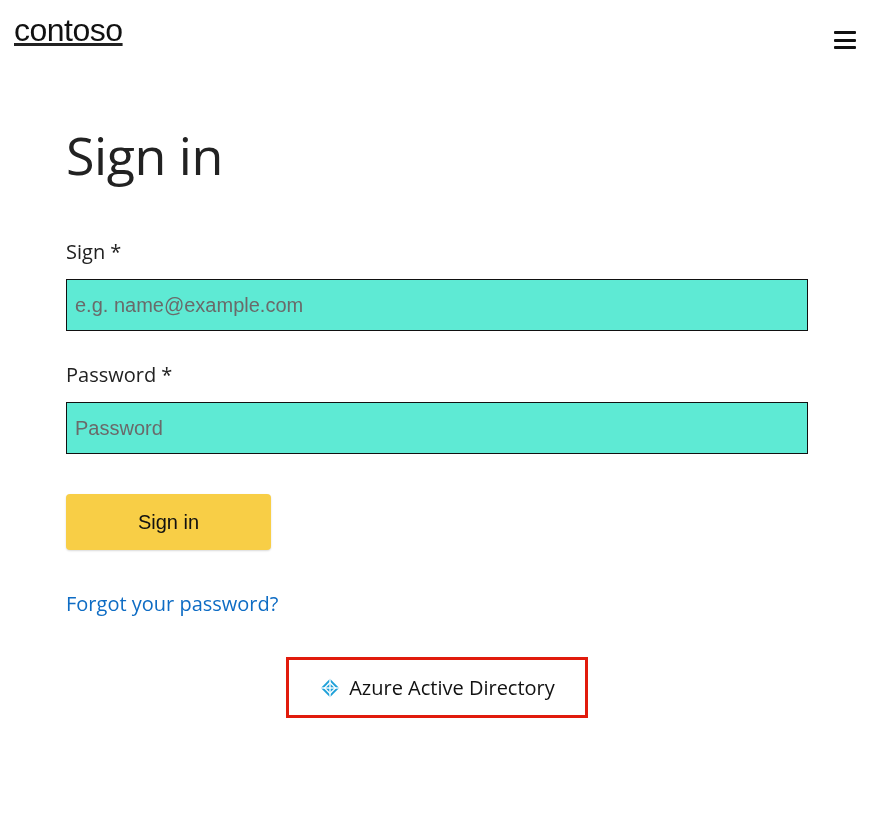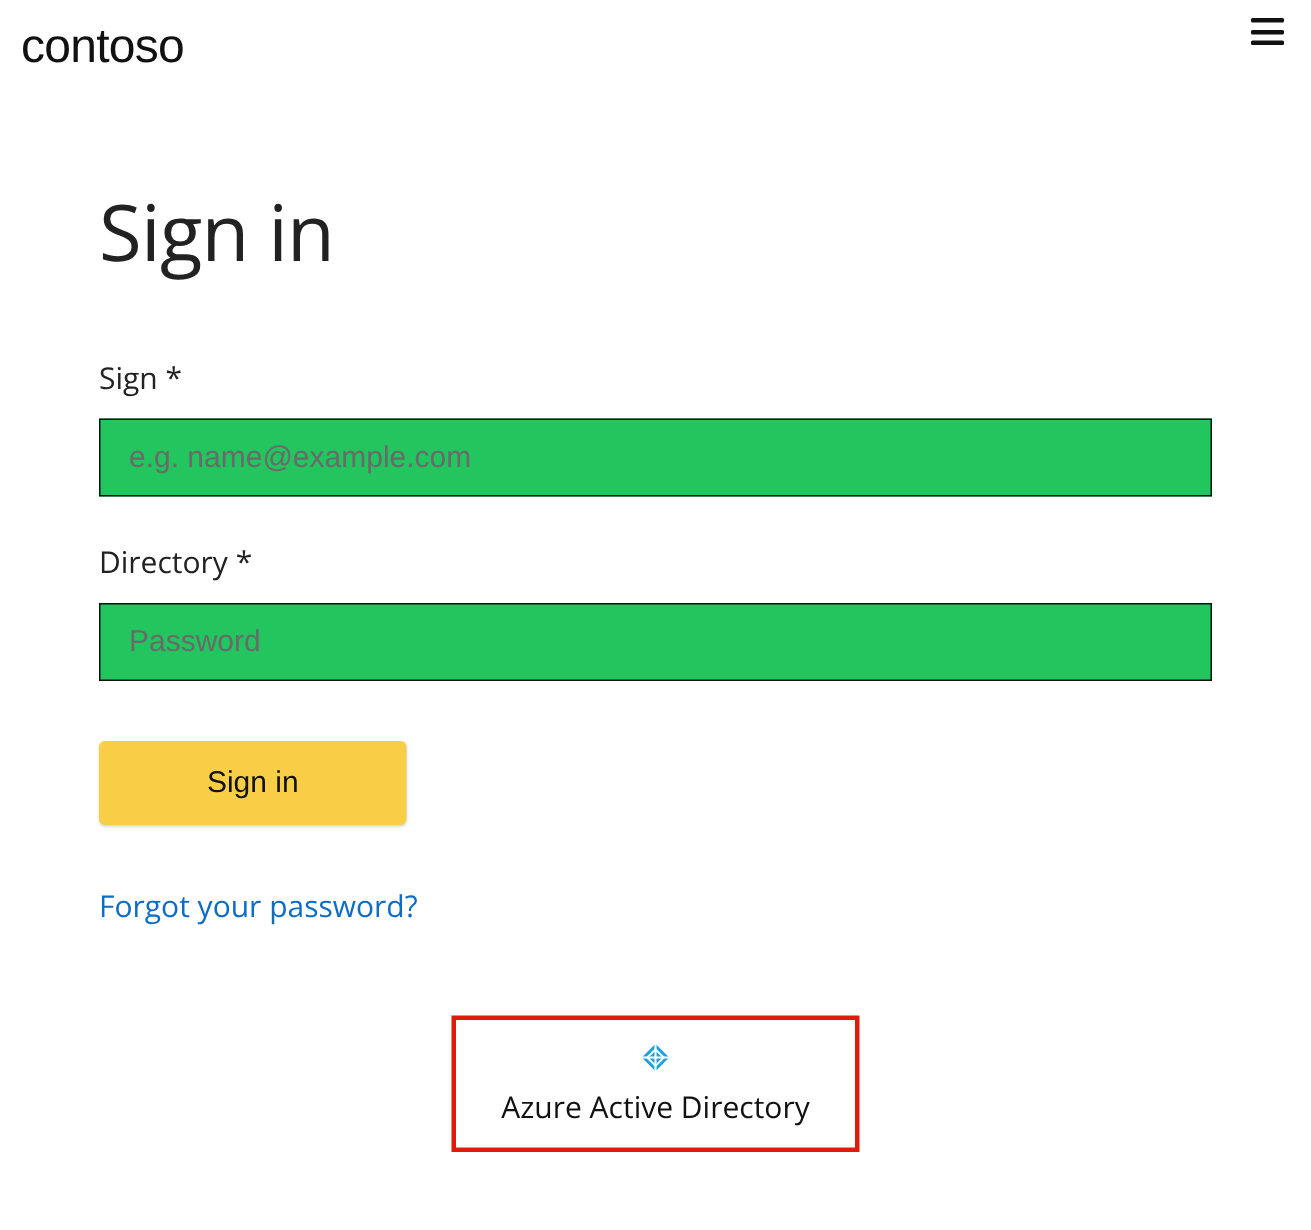--- a/index.html
+++ b/index.html
@@ -6,22 +6,23 @@
     body {
       font-family: -apple-system, BlinkMacSystemFont, "Segoe UI", "Open Sans", Helvetica, Arial, sans-serif;
       width: 874px;
       height: 820px;
       background: #ffffff;
       color: #222;
     }
     .header {
       display: flex;
       justify-content: space-between;
-      align-items: flex-start;
+      align-items: flex-end;
       padding: 12px 18px 0 14px;
+      text-decoration: underline;
     }
     .logo {
       font-size: 32px;
       font-weight: 500;
       color: #111;
       letter-spacing: -0.5px;
       font-family: "Segoe UI", Arial, sans-serif;
     }
     .hamburger {
       width: 22px;
@@ -58,24 +59,24 @@
     }
     .field-label {
       font-size: 20px;
       color: #222;
       margin-bottom: 14px;
     }
     .text-input {
       width: 100%;
       height: 52px;
       border: 1px solid #111;
-      padding: 0 19px;
+      padding: 0 8px;
       font-size: 20px;
       color: #222;
-      background: #22c55e;
+      background: #5eead4;
       outline: none;
       margin-bottom: 30px;
     }
     .text-input::placeholder { color: #6a6a6a; }
     .signin-btn {
       width: 205px;
       height: 56px;
       background: #f8ce46;
       border: none;
       border-radius: 4px;
@@ -84,36 +85,35 @@
       cursor: pointer;
       box-shadow: 0 1px 2px rgba(0,0,0,0.15);
       margin-top: 10px;
       margin-bottom: 40px;
     }
     .forgot {
       font-size: 20px;
       color: #0e6cc4;
       cursor: pointer;
       display: inline-block;
-      margin-bottom: 60px;
+      margin-bottom: 40px;
     }
     .sso-wrap {
       text-align: center;
     }
     .sso-btn {
       display: inline-flex;
       align-items: center;
       gap: 8px;
       border: 3px solid #e11b0c;
       padding: 14px 30px;
       font-size: 20px;
       color: #111;
       cursor: pointer;
       background: #fff;
-      flex-direction: column;
     }
     .azure-icon {
       width: 22px;
       height: 22px;
       display: inline-block;
     }
   </style>
 </head>
 <body>
 
@@ -126,21 +126,21 @@
   </div>
 </div>
 
 <div class="container">
   <h1 class="title">Sign in</h1>
 
 
   <div class="field-label">Sign *</div>
   <input type="text" class="text-input" placeholder="e.g. name@example.com" style="">
 
-  <div class="field-label">Directory *</div>
+  <div class="field-label">Password *</div>
   <input type="password" class="text-input" placeholder="Password" style="">
 
   <button class="signin-btn">Sign in</button>
 
   <div>
     <span class="forgot">Forgot your password?</span>
   </div>
 
   <div class="sso-wrap">
     <div class="sso-btn">

